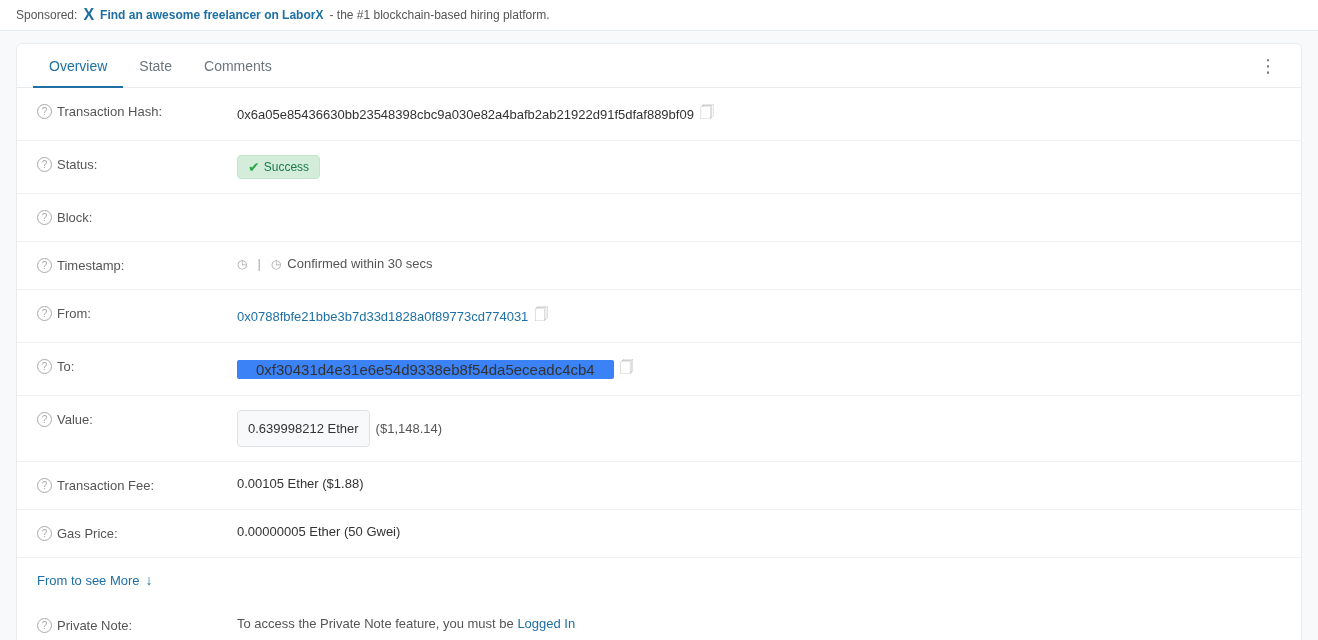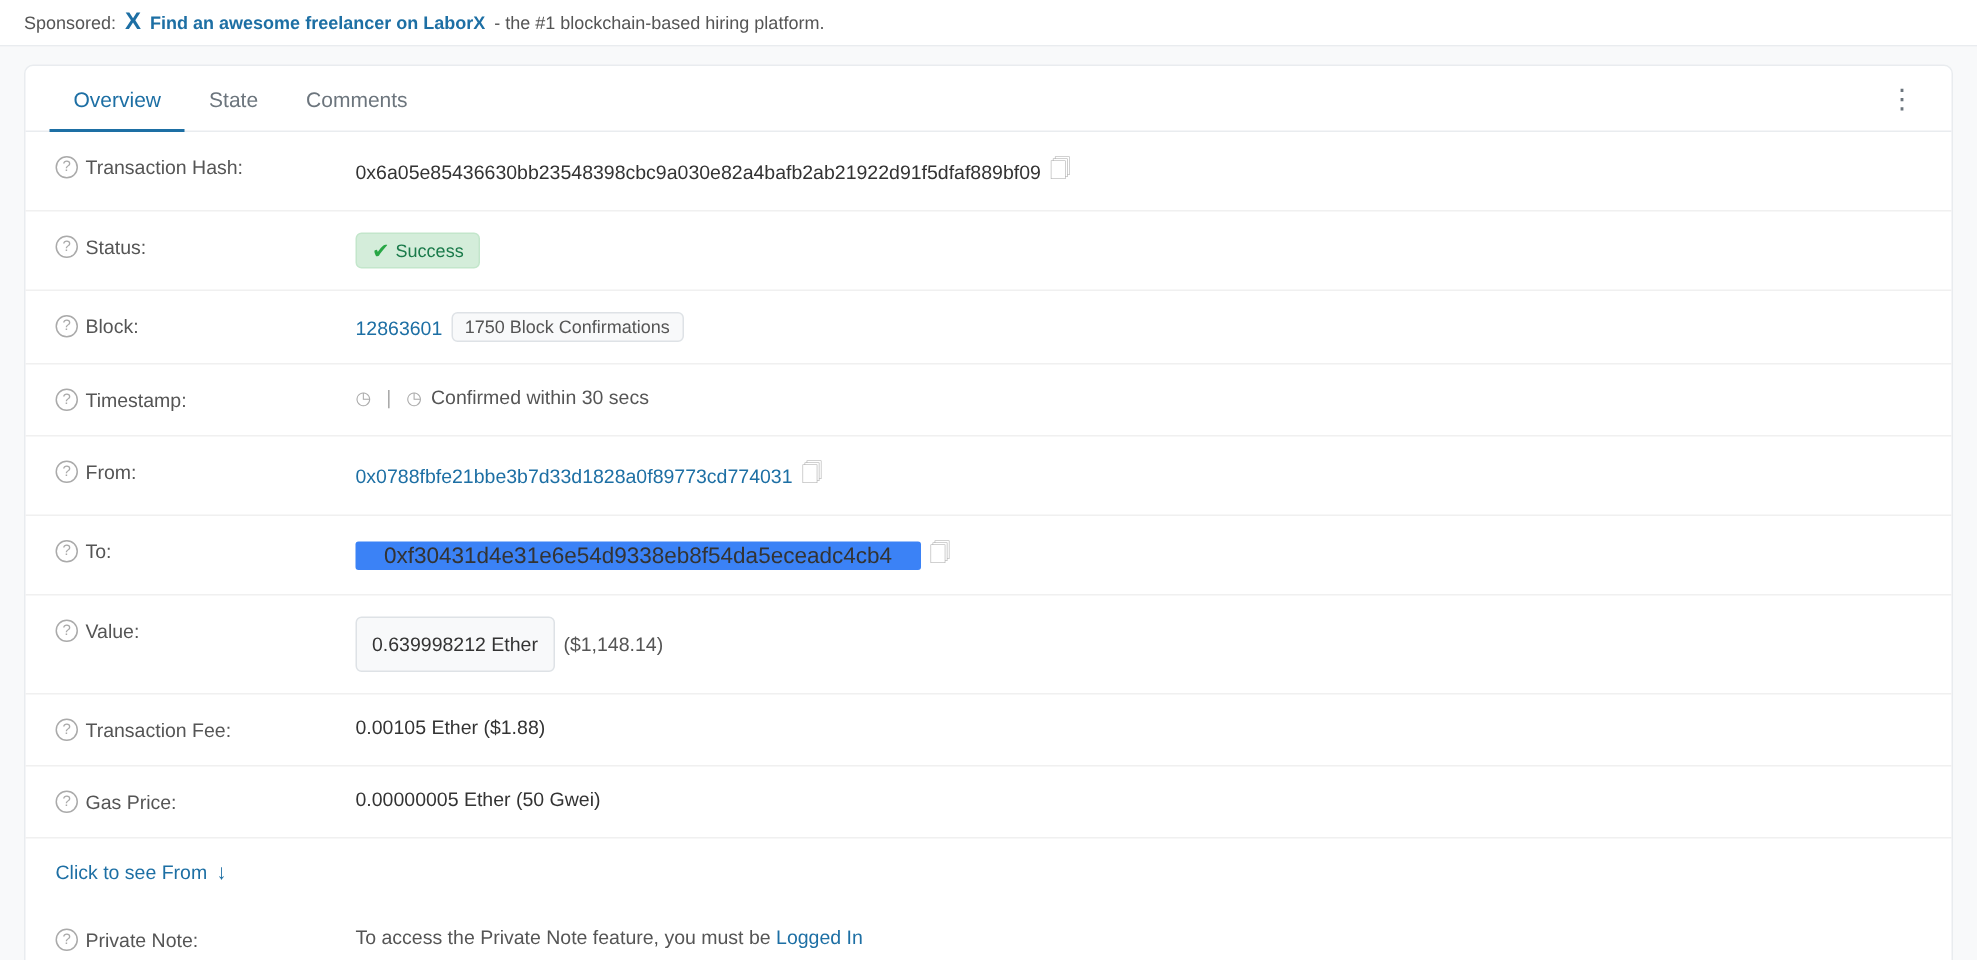--- a/index.html
+++ b/index.html
@@ -247,24 +247,20 @@
         <span>Success</span>
       </span>
     </div>
   </div>
 
   <div class="detail-row">
     <div class="label-col">
       <span class="help-icon">?</span>
       <span>Block:</span>
     </div>
-    <div class="value-col">
-      <a class="block-link">12863601</a>
-      <span class="block-confirm-badge">1750 Block Confirmations</span>
-    </div>
   </div>
 
   <div class="detail-row">
     <div class="label-col">
       <span class="help-icon">?</span>
       <span>Timestamp:</span>
     </div>
     <div class="value-col">
       <span class="clock-icon">◷</span>
       <span class="pipe-divider">|</span>
@@ -320,21 +316,21 @@
     <div class="label-col">
       <span class="help-icon">?</span>
       <span>Gas Price:</span>
     </div>
     <div class="value-col">
       <span>0.00000005 Ether (50 Gwei)</span>
     </div>
   </div>
 
   <div class="click-more">
-    <a>Click to see From</a>
+    <a>From to see More</a>
     <span class="arrow-down">↓</span>
   </div>
 
   <div class="detail-row">
     <div class="label-col">
       <span class="help-icon">?</span>
       <span>Private Note:</span>
     </div>
     <div class="value-col">
       <span class="private-note-text">

